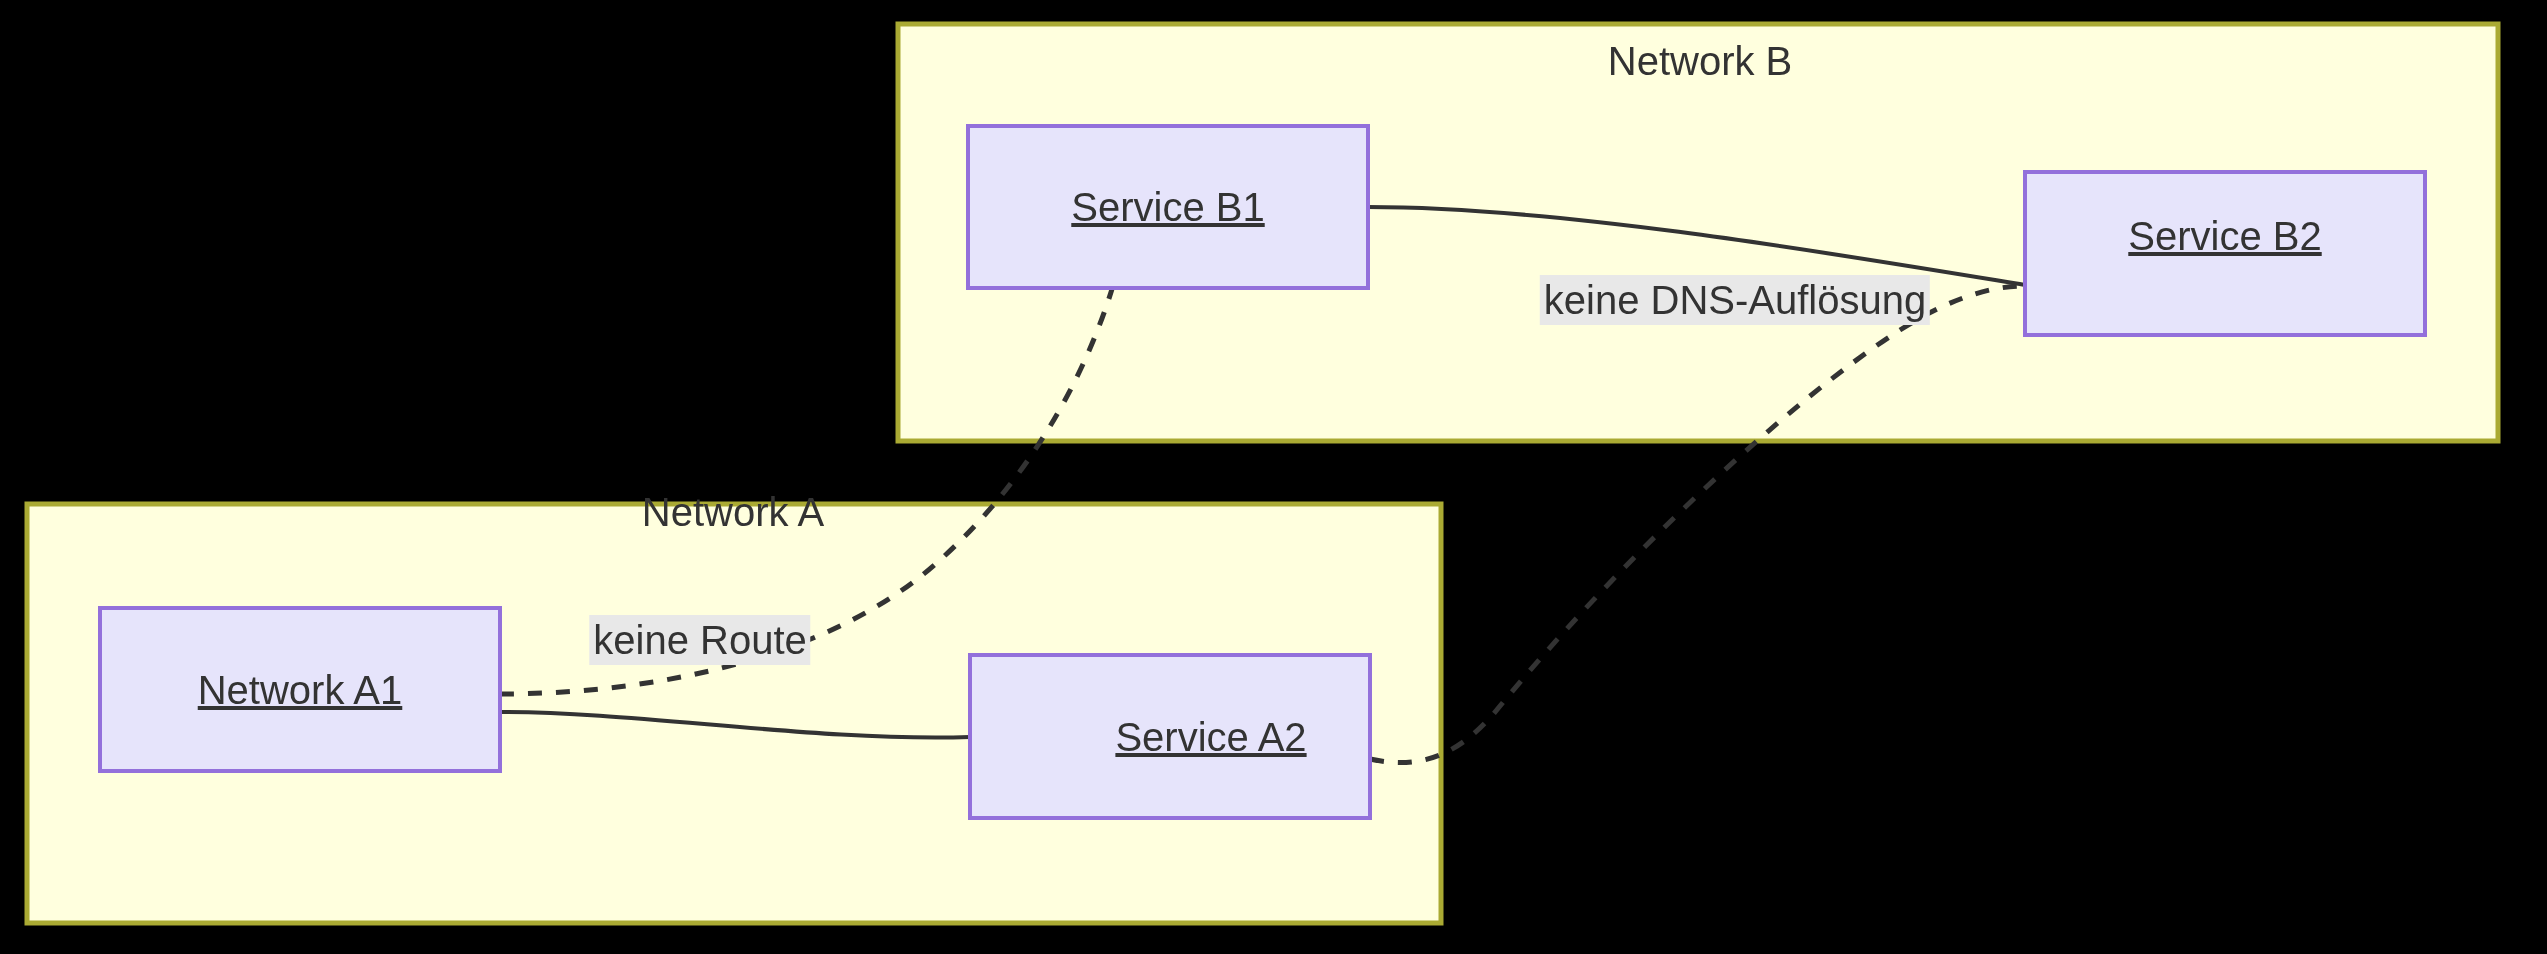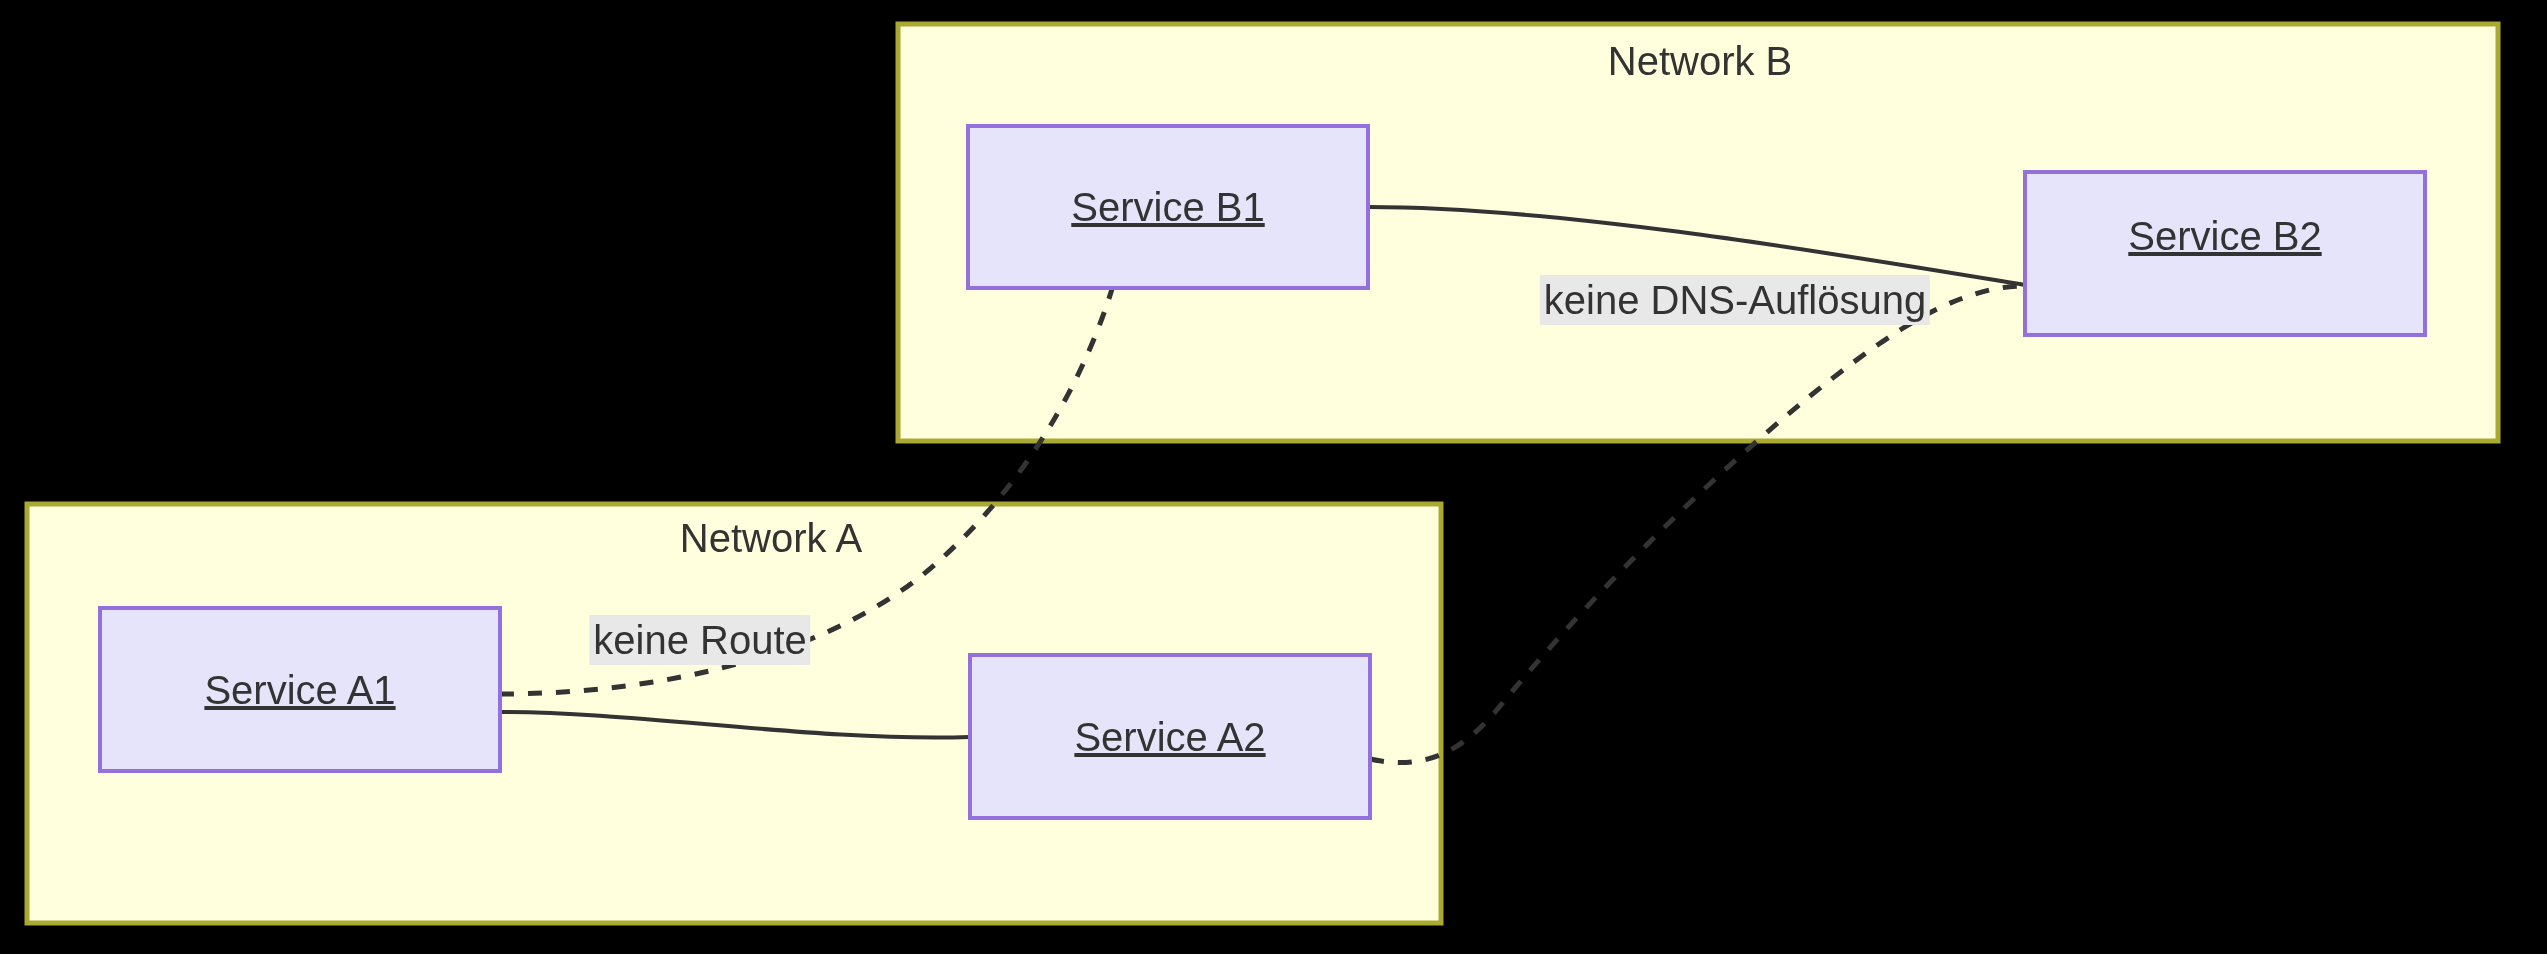--- a/index.html
+++ b/index.html
@@ -100,27 +100,27 @@
 
     <rect class="node-rect" x="2025" y="172" width="400" height="163"></rect>
 
     <rect class="node-rect" x="100" y="608" width="400" height="163"></rect>
 
     <rect class="node-rect" x="970" y="655" width="400" height="163"></rect>
   </svg>
 
   <div class="cluster-label" style="left:1700px; top:61px;">Network B</div>
 
-  <div class="cluster-label" style="left:733px; top:538px;margin-left:38px;">Network A</div>
+  <div class="cluster-label" style="left:733px; top:512px;">Network A</div>
 
   <div class="node-label" style="left:1168px; top:207px;">Service B1</div>
 
   <div class="node-label" style="left:2225px; top:236px;">Service B2</div>
 
-  <div class="node-label" style="left:300px; top:690px;">Service A1</div>
+  <div class="node-label" style="left:300px; top:690px;">Network A1</div>
 
-  <div class="node-label" style="left:1170px; top:737px;">Service A2</div>
+  <div class="node-label" style="left:1211px; top:737px;">Service A2</div>
 
   <div class="edge-label" style="left:700px; top:640px;">keine Route</div>
 
   <div class="edge-label" style="left:1735px; top:300px;">keine DNS-Auflösung</div>
 
 </div>
 
 </body></html>

